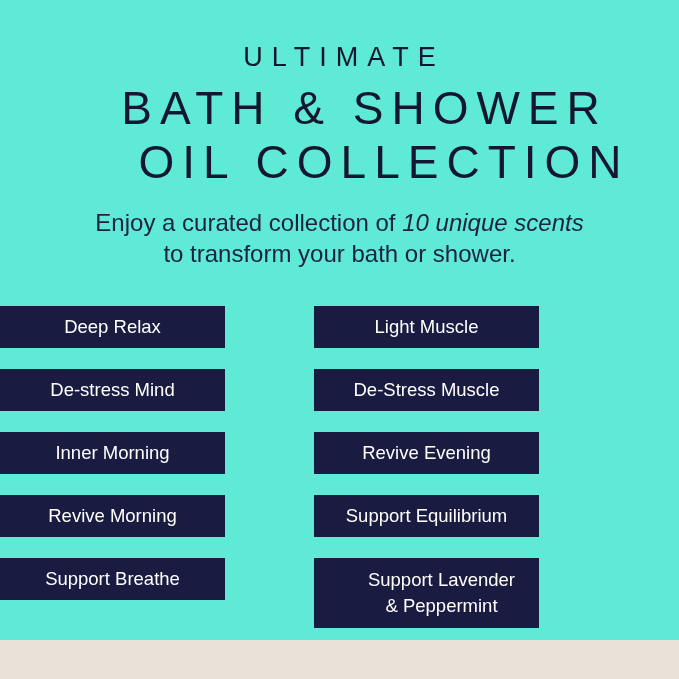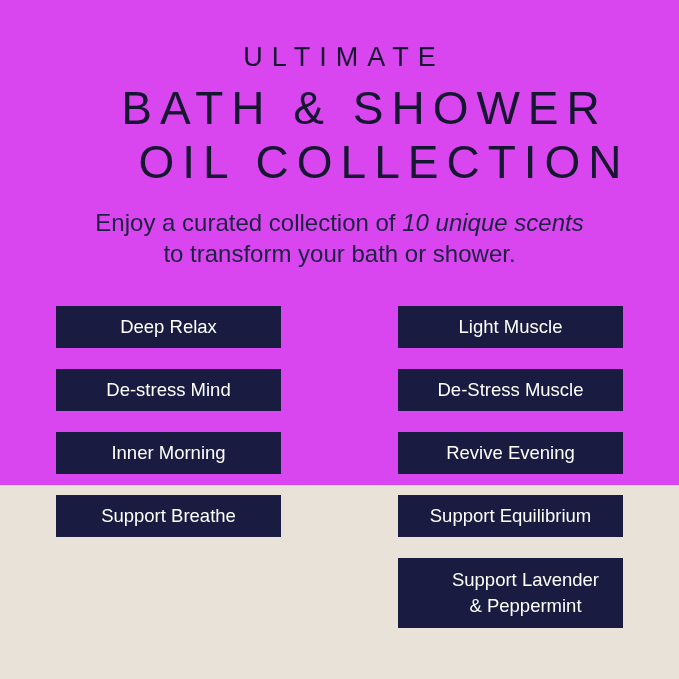--- a/index.html
+++ b/index.html
@@ -11,22 +11,22 @@
     width: 679px;
     height: 679px;
     background: #e9e2d8;
     font-family: "Liberation Sans", sans-serif;
     overflow: hidden;
   }
 
   .poster {
     position: relative;
     width: 679px;
-    height: 485px;
-    background: #d946ef;
+    height: 640px;
+    background: #5eead4;
     box-sizing: border-box;
   }
 
   
   .heading-block {
     padding-top: 40px;
     text-align: center;
   }
 
   .eyebrow {
@@ -76,22 +76,21 @@
     font-style: italic;
   }
 
   
   .scent-grid {
     position: absolute;
     left: 0;
     top: 306px;
     width: 679px;
     display: flex;
-    justify-content: center;
-    gap: 117px;
+    gap: 89px;
   }
 
   .scent-column {
     display: flex;
     flex-direction: column;
     width: 225px;
   }
 
   .scent-chip {
     background: #191c40;
@@ -142,20 +141,23 @@
       <div class="scent-chip">
         <span class="chip-line">Deep Relax</span>
       </div>
       <div class="scent-chip">
         <span class="chip-line">De-stress Mind</span>
       </div>
       <div class="scent-chip">
         <span class="chip-line">Inner Morning</span>
       </div>
       <div class="scent-chip">
+        <span class="chip-line">Revive Morning</span>
+      </div>
+      <div class="scent-chip">
         <span class="chip-line">Support Breathe</span>
       </div>
     </div>
 
     <div class="scent-column">
       <div class="scent-chip">
         <span class="chip-line">Light Muscle</span>
       </div>
       <div class="scent-chip">
         <span class="chip-line">De-Stress Muscle</span>

